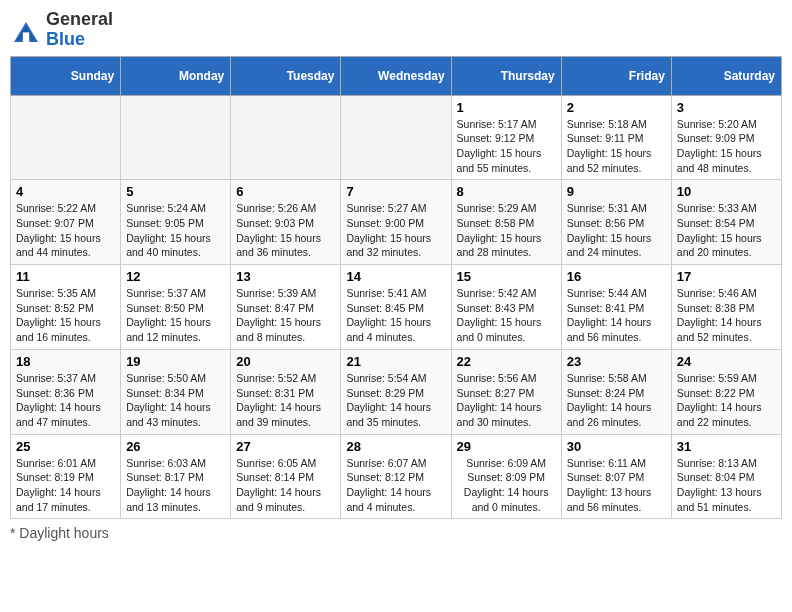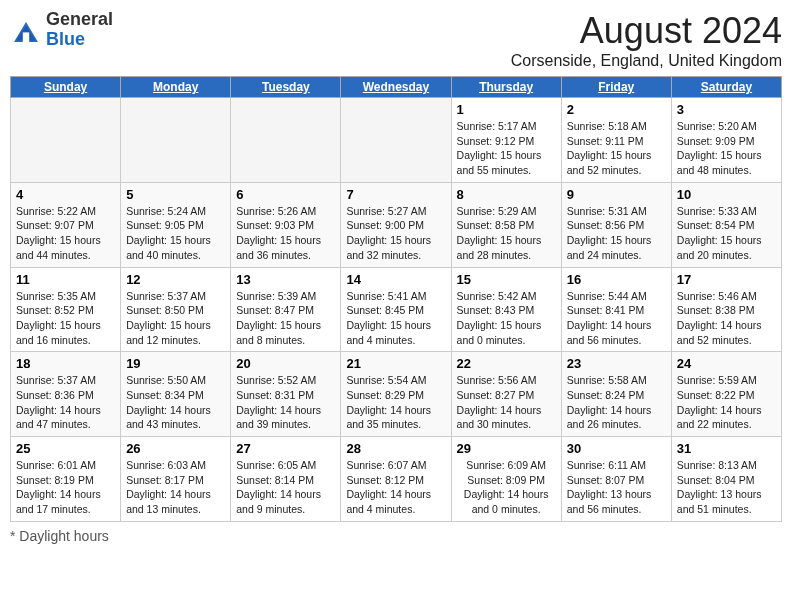--- a/index.html
+++ b/index.html
@@ -45,25 +45,24 @@
       color: #222;
     }
     .calendar {
       width: 100%;
       border-collapse: collapse;
       font-size: 11px;
     }
     .calendar th {
       background-color: #2a6bbf;
       color: #fff;
-      text-align: center;
-      padding: 3px 6px;
+      text-align: right;
+      padding: 12px 6px;
       font-size: 12px;
       border: 1px solid #aaa;
-      text-decoration: underline;
     }
     .calendar td {
       border: 1px solid #ccc;
       vertical-align: top;
       padding: 4px 5px;
       width: 110px;
       min-height: 80px;
       background: #fff;
     }
     .calendar td.empty {
@@ -100,24 +99,20 @@
     <svg class="logo-icon" viewBox="0 0 40 40">
       <polygon points="20,5 35,30 5,30" fill="#2a6bbf"></polygon>
       <polygon points="20,10 32,28 8,28" fill="#1a5aaf"></polygon>
       <rect x="16" y="18" width="8" height="12" fill="#fff"></rect>
     </svg>
     <div class="logo-text">
       <div class="general">General</div>
       <div class="blue">Blue</div>
     </div>
   </div>
-  <div class="title-area">
-    <div class="main-title">August 2024</div>
-    <div class="subtitle">Corsenside, England, United Kingdom</div>
-  </div>
 </div>
 
 <table class="calendar">
   <thead>
     <tr>
     <th>Sunday</th>
         <th>Monday</th>
         <th>Tuesday</th>
         <th>Wednesday</th>
         <th>Thursday</th>

